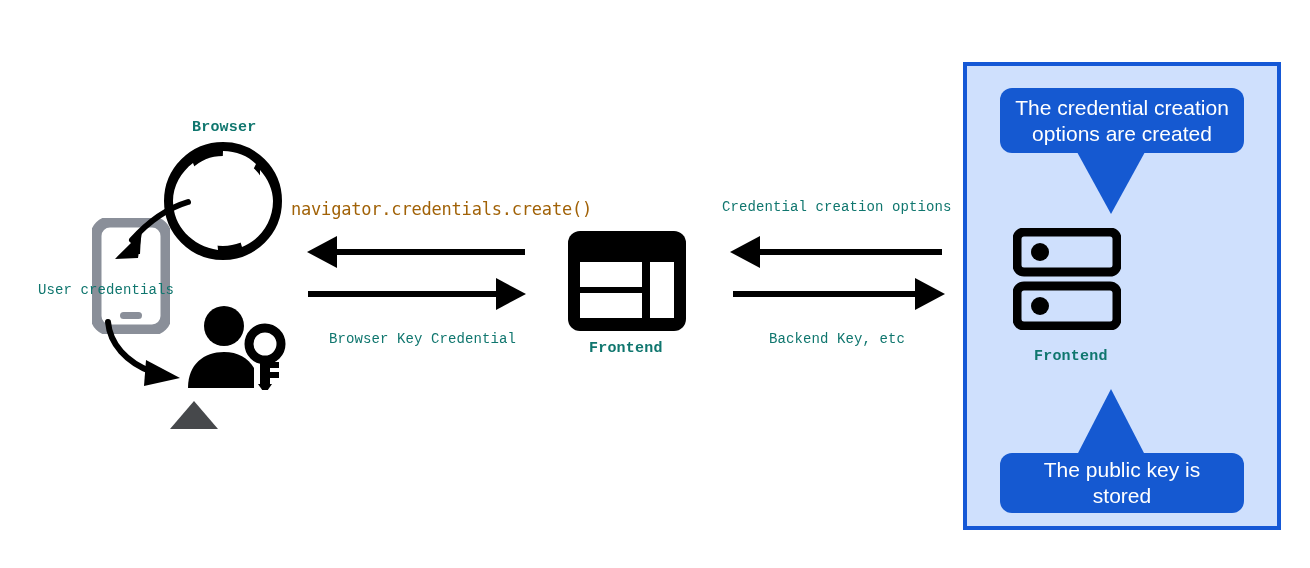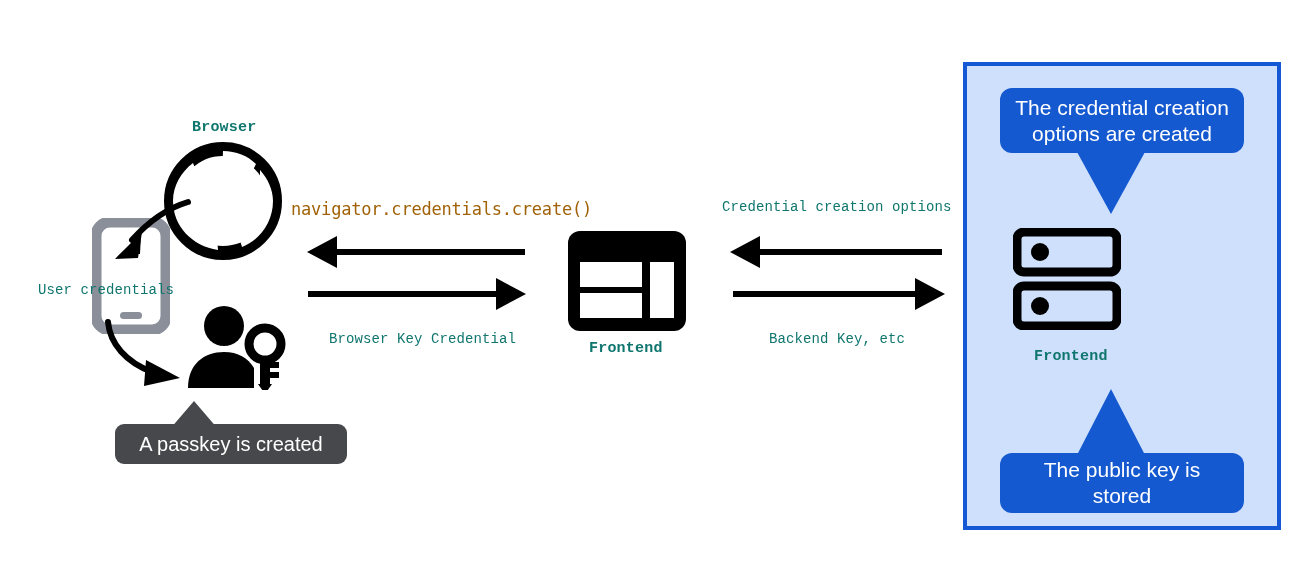--- a/index.html
+++ b/index.html
@@ -117,23 +117,20 @@
       <path d="M2 82 C 2 58 18 46 38 46 C 52 46 62 52 68 62 L 68 82 Z" fill="#000"></path>
       <circle cx="79" cy="38" r="16" fill="none" stroke="#000" stroke-width="9"></circle>
       <rect x="74" y="50" width="10" height="30" fill="#000"></rect>
       <rect x="84" y="56" width="9" height="6" fill="#000"></rect>
       <rect x="84" y="66" width="9" height="6" fill="#000"></rect>
       <polygon points="72,78 86,78 79,88" fill="#000"></polygon>
     </svg>
   </div>
 
   <div class="tail" style="left:170px;top:401px;border-left:24px solid transparent;border-right:24px solid transparent;border-bottom:28px solid #46484b;"></div>
-  <div class="callout grey" style="left:115px;top:424px;width:232px;height:40px;">
-    <span>A passkey is created</span>
-  </div>
 
   <div class="icon" style="left:568px;top:231px;">
     <svg width="118" height="100" viewBox="0 0 118 100">
       <rect x="0" y="0" width="118" height="100" rx="12" ry="12" fill="#000"></rect>
       <rect x="12" y="31" width="62" height="25" fill="#fff"></rect>
       <rect x="12" y="62" width="62" height="25" fill="#fff"></rect>
       <rect x="82" y="31" width="24" height="56" fill="#fff"></rect>
     </svg>
   </div>
   <div class="lbl lbl-bold" style="left:589px;top:340px;">Frontend</div>

